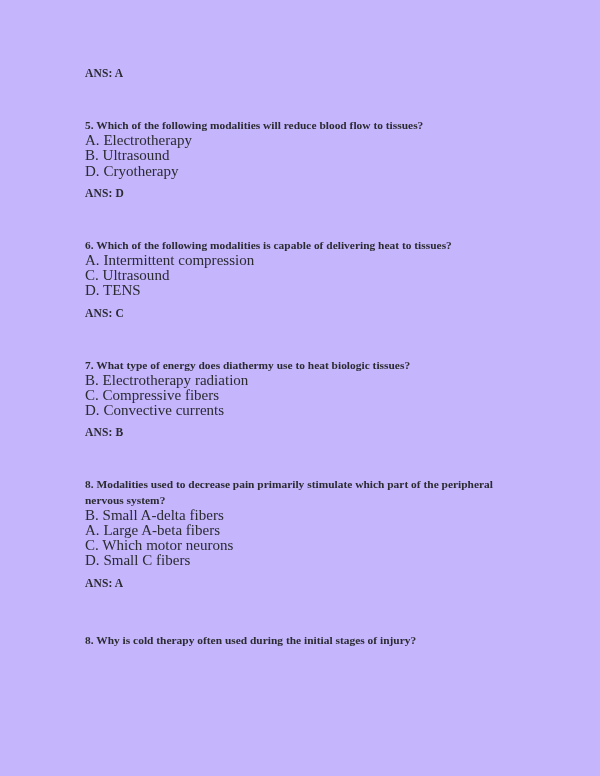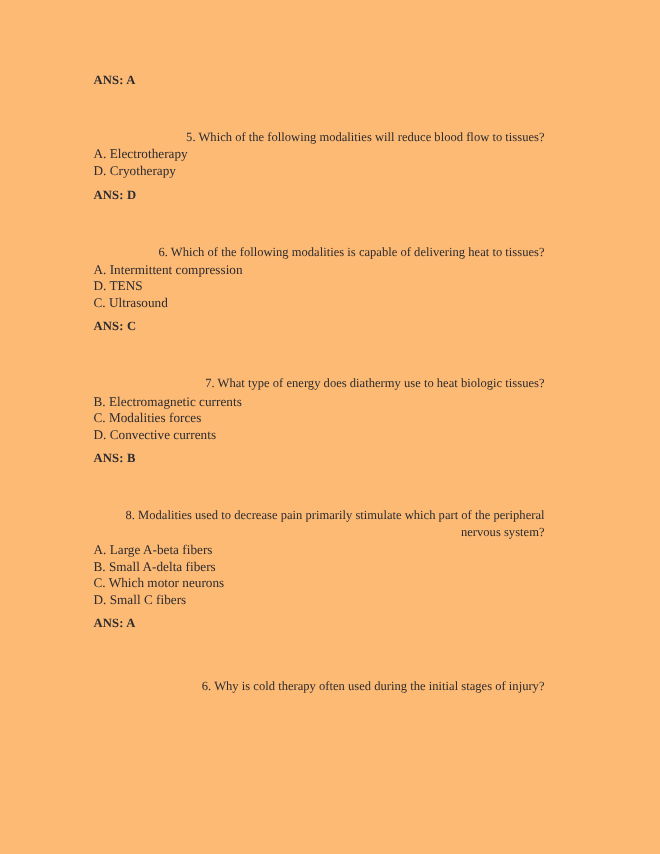--- a/index.html
+++ b/index.html
@@ -17,21 +17,21 @@
     color: #2b2b30;
     -webkit-font-smoothing: antialiased;
   }
 
   .page {
     position: absolute;
     top: 0;
     left: 0;
     width: 600px;
     height: 776px;
-    background: #fdba74;
+    background: #c4b5fd;
   }
 
   .content {
     position: absolute;
     left: 85px;
     top: 66px;
     width: 410px;
   }
 
   
@@ -46,25 +46,26 @@
     letter-spacing: 0.15px;
     margin: 0;
     white-space: nowrap;
   }
 
   .question-text {
     font-size: 11.4px;
     line-height: 15.2px;
     margin: 0;
     letter-spacing: 0.02px;
-    text-align: right;
+    text-align: left;
+    font-weight: bold;
   }
 
   .option-line {
-    font-size: 12px;
+    font-size: 15px;
     line-height: 15.2px;
     margin: 0;
     letter-spacing: 0.02px;
     white-space: nowrap;
   }
 
   
   .gap-after-answer { height: 37px; }
   .gap-before-answer { height: 7px; }
   .gap-tail { height: 42px; }
@@ -79,62 +80,63 @@
 
     <div class="qblock">
       <div class="answer-line">ANS: A</div>
     </div>
     <div class="gap-after-answer"></div>
 
     <div class="qblock">
       <div class="question-text">5. Which of the following modalities will reduce blood flow to tissues?</div>
       <div class="options">
         <div class="option-line">A. Electrotherapy</div>
+        <div class="option-line">B. Ultrasound</div>
         <div class="option-line">D. Cryotherapy</div>
       </div>
       <div class="gap-before-answer"></div>
       <div class="answer-line">ANS: D</div>
     </div>
     <div class="gap-after-answer"></div>
 
     <div class="qblock">
       <div class="question-text">6. Which of the following modalities is capable of delivering heat to tissues?</div>
       <div class="options">
         <div class="option-line">A. Intermittent compression</div>
+        <div class="option-line">C. Ultrasound</div>
         <div class="option-line">D. TENS</div>
-        <div class="option-line">C. Ultrasound</div>
       </div>
       <div class="gap-before-answer"></div>
       <div class="answer-line">ANS: C</div>
     </div>
     <div class="gap-after-answer"></div>
 
     <div class="qblock">
       <div class="question-text">7. What type of energy does diathermy use to heat biologic tissues?</div>
       <div class="options">
-        <div class="option-line">B. Electromagnetic currents</div>
-        <div class="option-line">C. Modalities forces</div>
+        <div class="option-line">B. Electrotherapy radiation</div>
+        <div class="option-line">C. Compressive fibers</div>
         <div class="option-line">D. Convective currents</div>
       </div>
       <div class="gap-before-answer"></div>
       <div class="answer-line">ANS: B</div>
     </div>
     <div class="gap-after-answer"></div>
 
     <div class="qblock">
       <div class="question-text">8. Modalities used to decrease pain primarily stimulate which part of the peripheral nervous system?</div>
       <div class="options">
+        <div class="option-line">B. Small A-delta fibers</div>
         <div class="option-line">A. Large A-beta fibers</div>
-        <div class="option-line">B. Small A-delta fibers</div>
         <div class="option-line">C. Which motor neurons</div>
         <div class="option-line">D. Small C fibers</div>
       </div>
       <div class="gap-before-answer"></div>
       <div class="answer-line">ANS: A</div>
     </div>
     <div class="gap-tail"></div>
 
     <div class="qblock">
-      <div class="question-text">6. Why is cold therapy often used during the initial stages of injury?</div>
+      <div class="question-text">8. Why is cold therapy often used during the initial stages of injury?</div>
     </div>
 
   </div>
 </div>
 
 </body></html>

